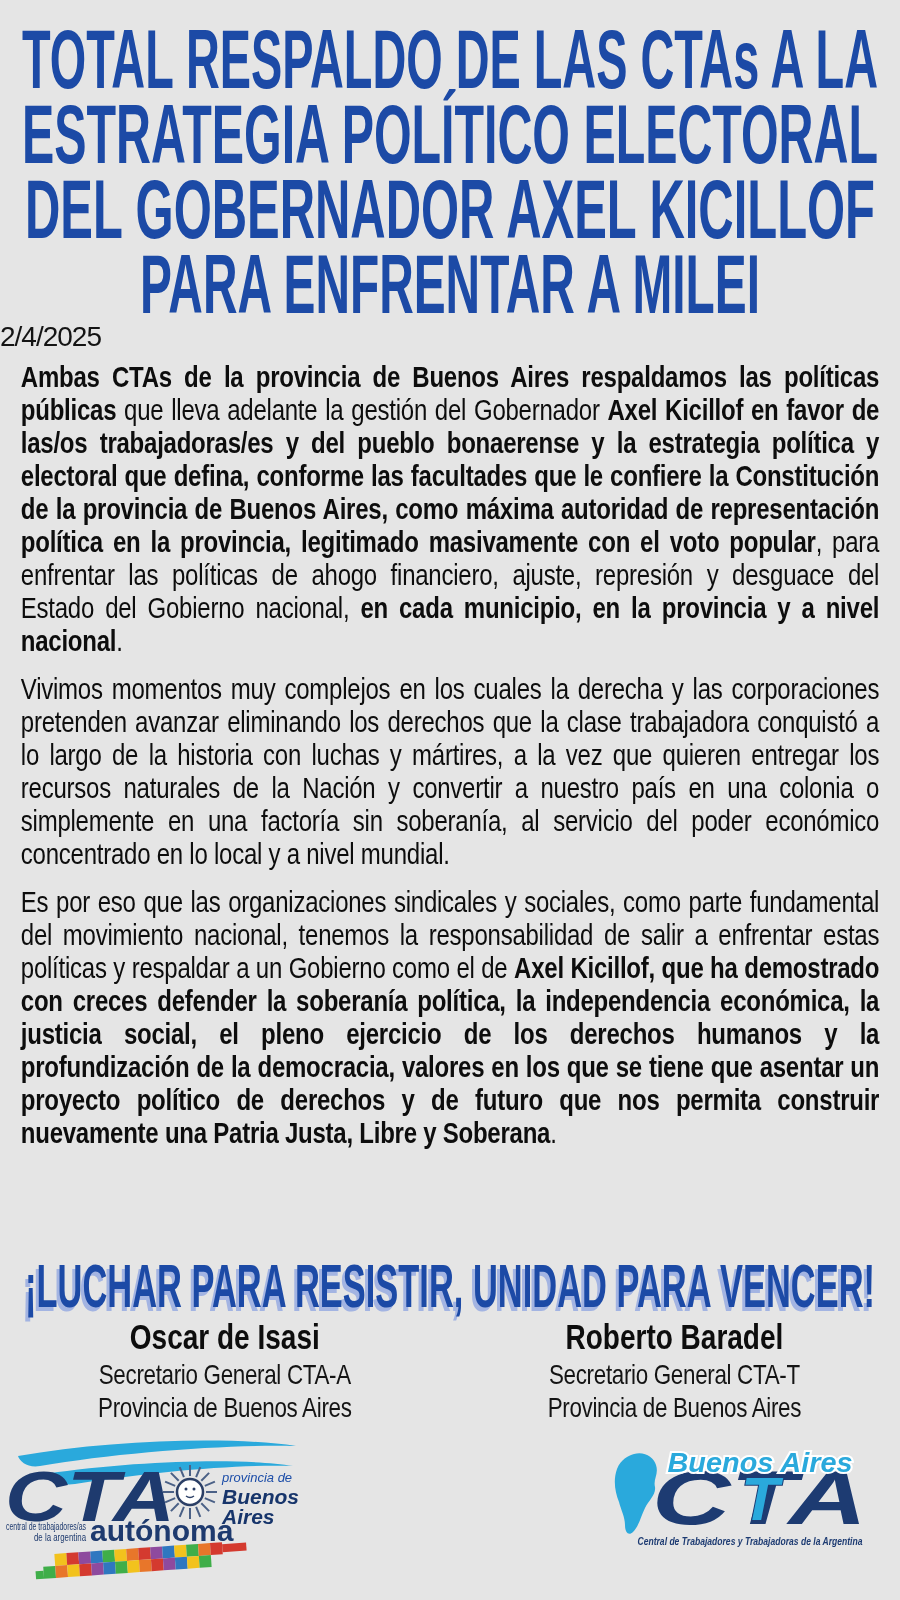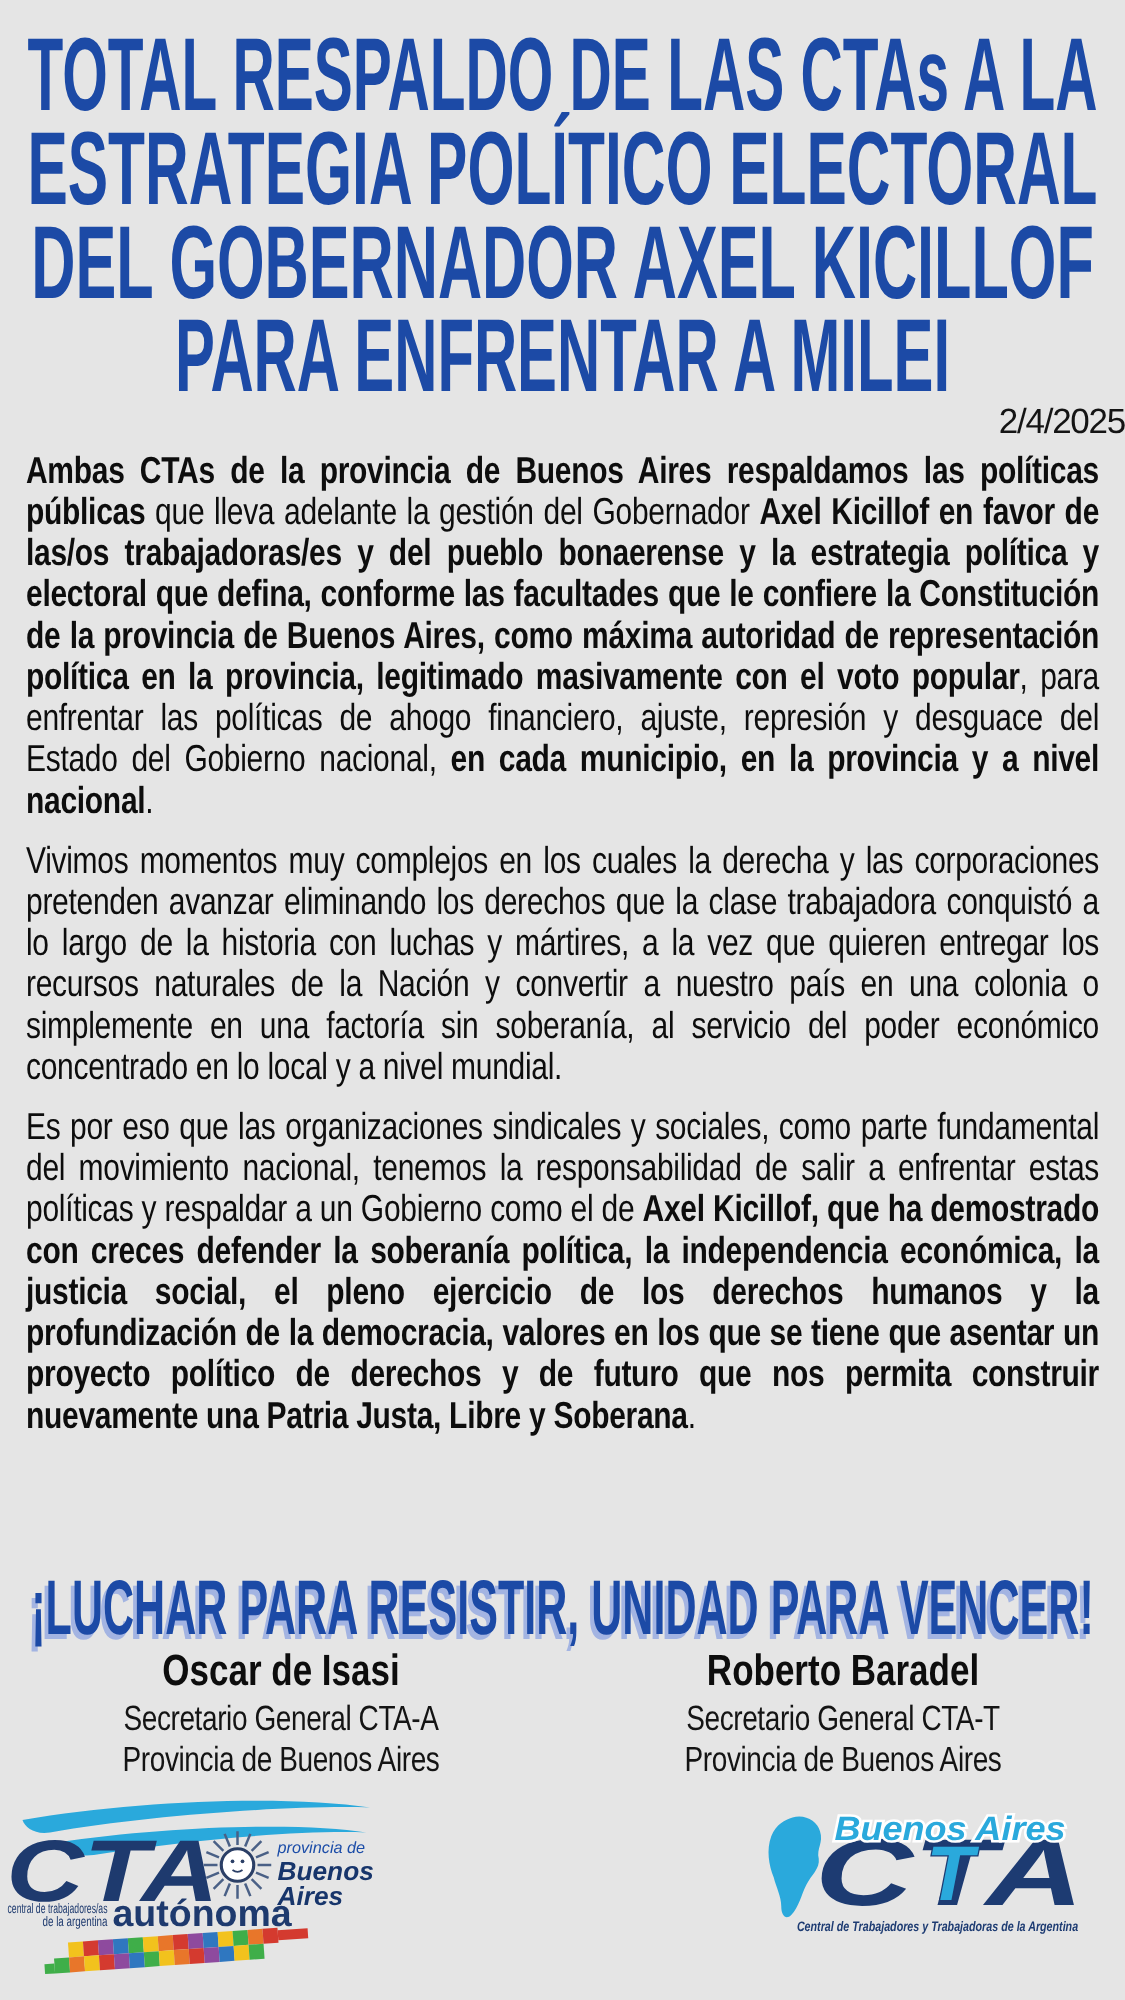--- a/index.html
+++ b/index.html
@@ -4,21 +4,21 @@
 <style>
   html,body{margin:0;padding:0;background:#ffffff;}
   .page{
     position:relative;width:900px;height:1600px;background:#e5e5e5;
     font-family:"Liberation Sans",sans-serif;color:#0d0d0d;overflow:hidden;
   }
   
   .headline-svg{display:block;margin:26px auto 0;}
   .headline-svg text{font-family:"Liberation Sans",sans-serif;font-weight:bold;fill:#1c4aa6;}
   
-  .date{ text-align:right;font-size:28px;line-height:34px;margin-top:2px;
+  .date{ text-align:left;font-size:28px;line-height:34px;margin-top:2px;
     letter-spacing:-1px;color:#141414;}
   
   .squeeze{width:1125px;transform:scaleX(0.8);transform-origin:0 0;}
   .bodycopy{height:852px;padding:6px 26px 0;box-sizing:border-box;}
   .bodycopy p{
     margin:0 0 15px;font-size:30px;line-height:33px;text-align:justify;
     letter-spacing:-0.3px;color:#0d0d0d;
   }
   .bodycopy .b{font-weight:bold;}
   

